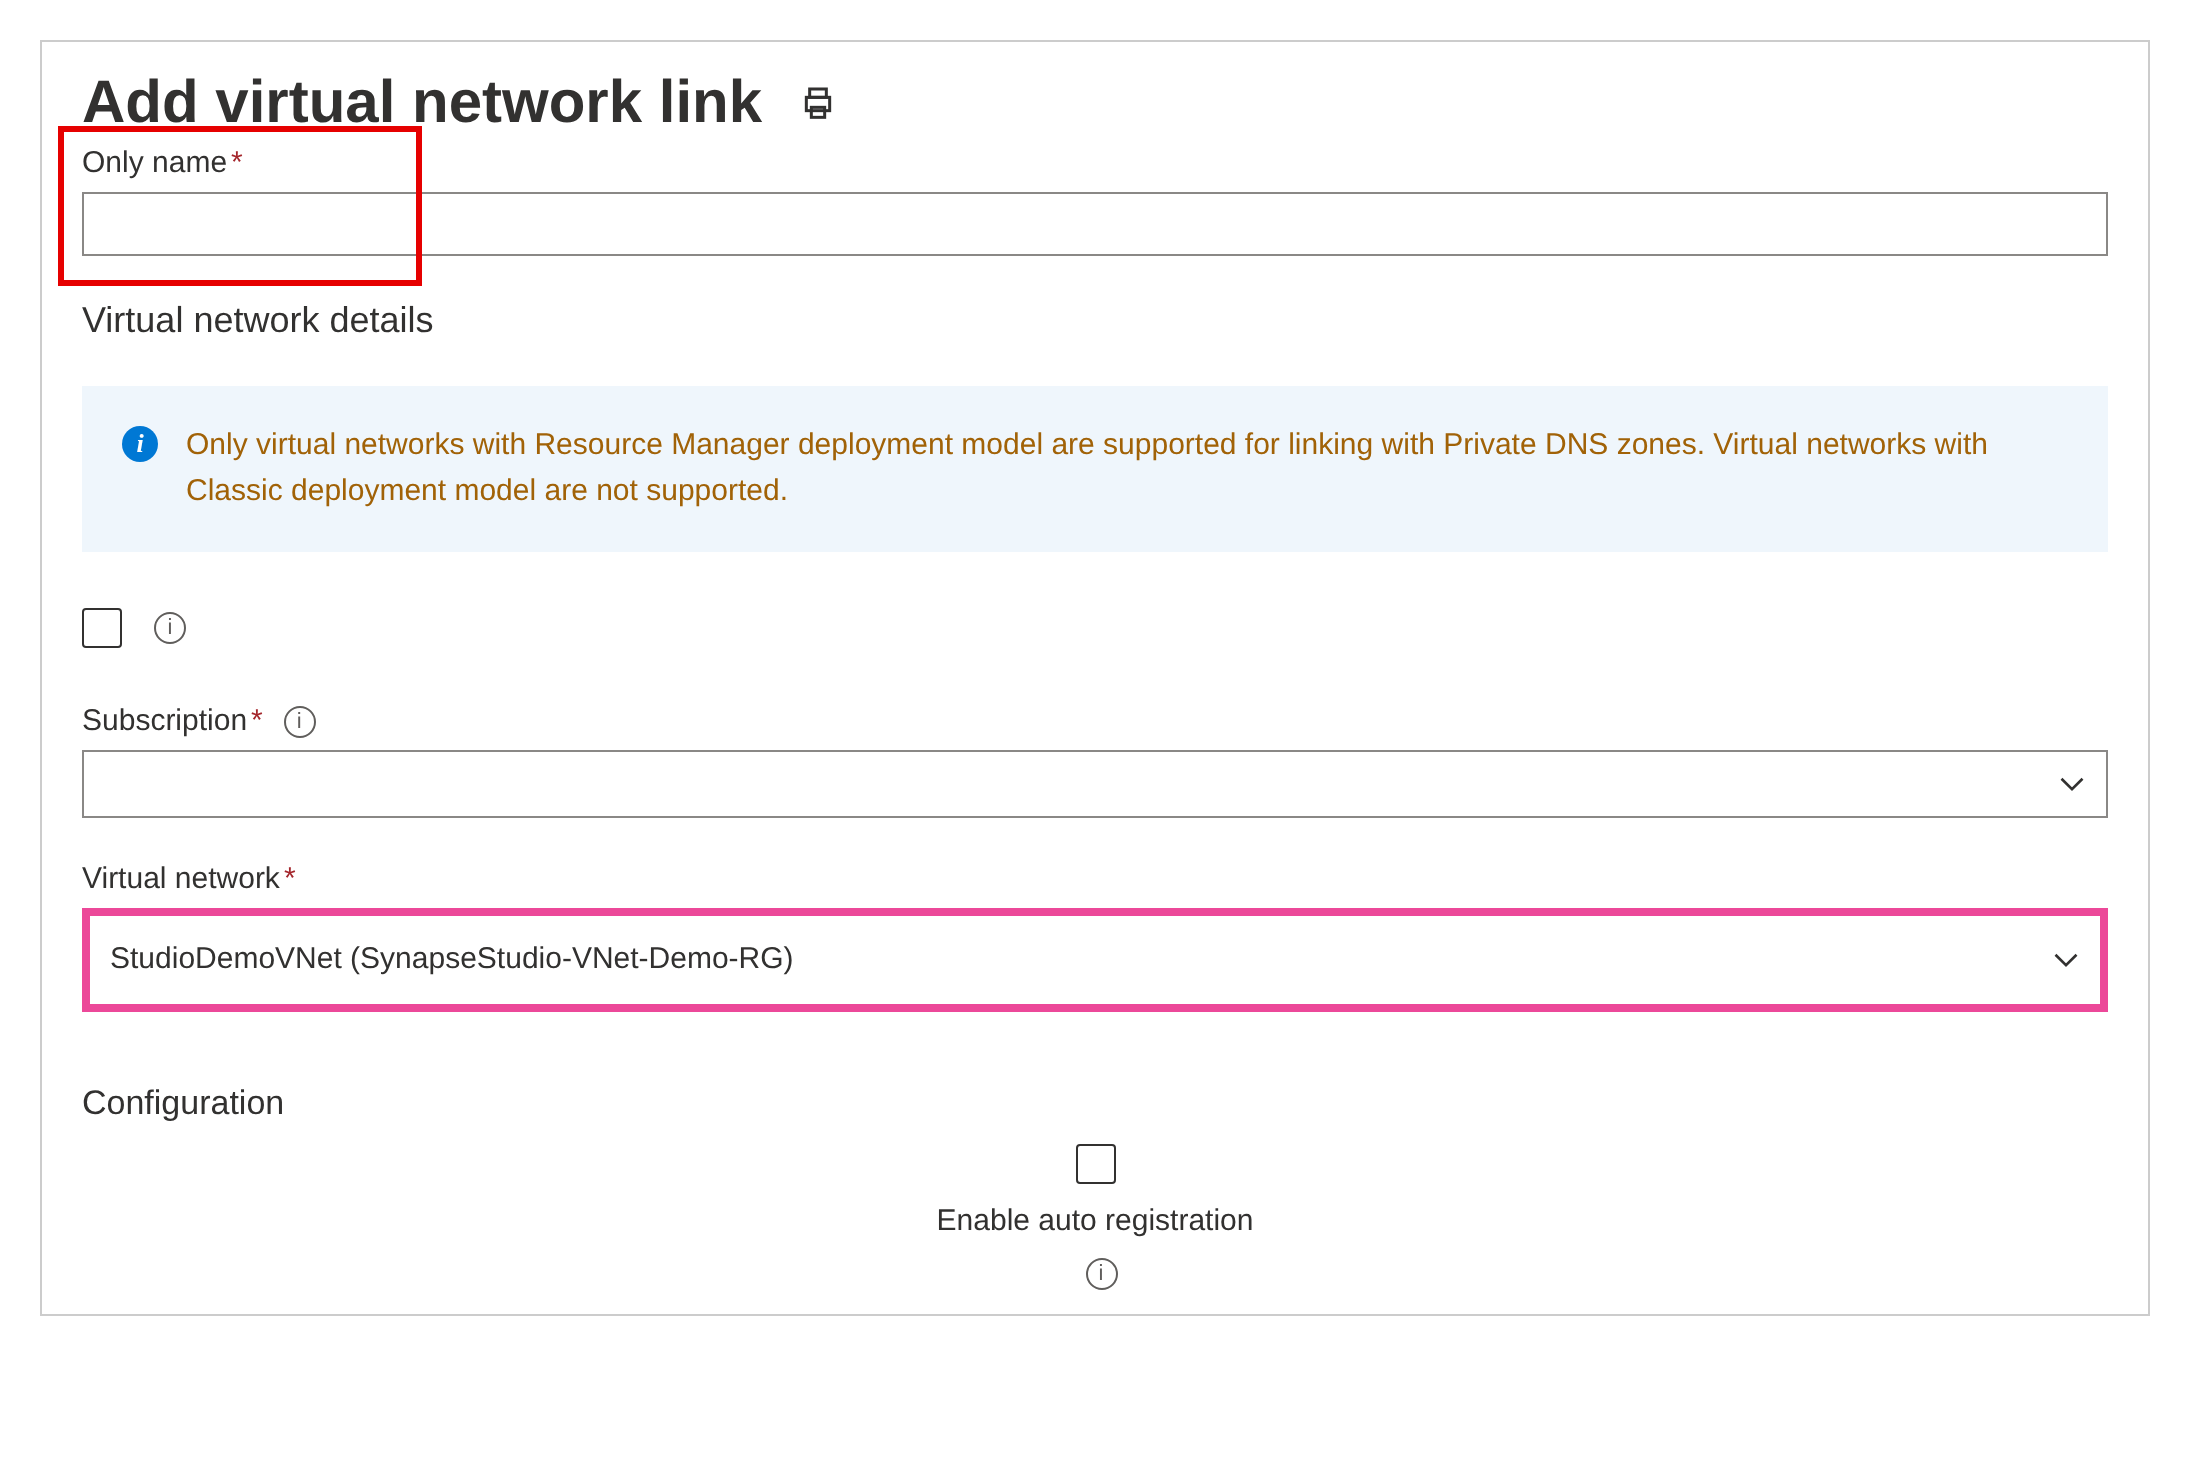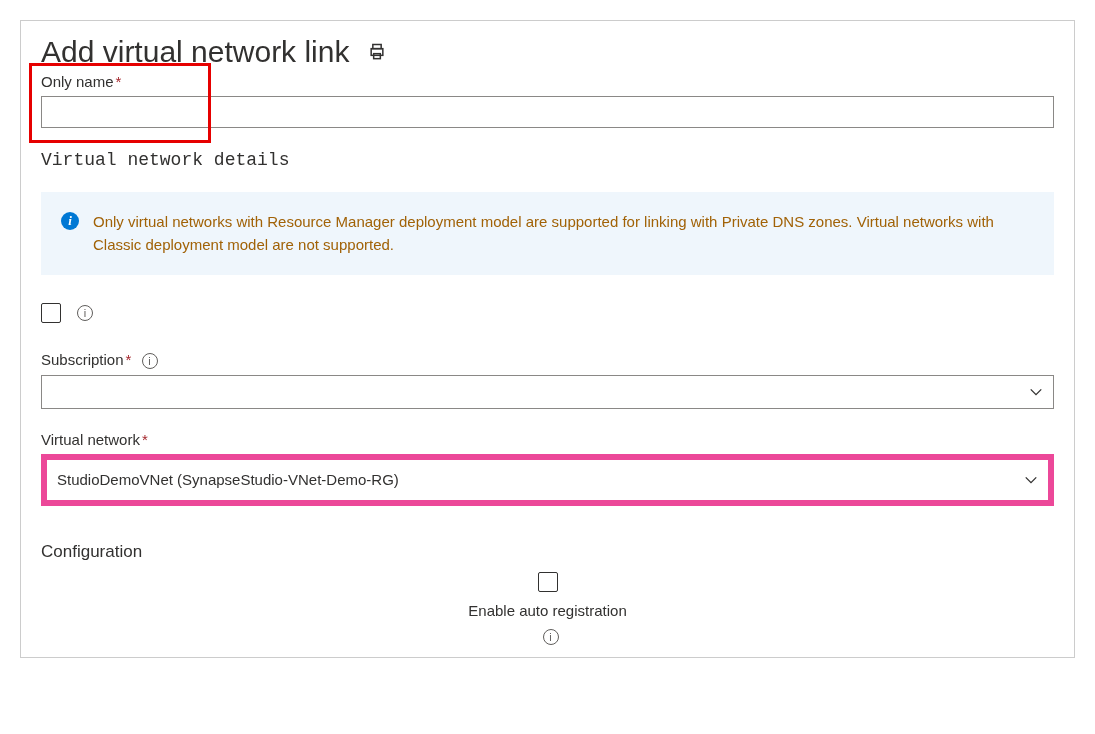--- a/index.html
+++ b/index.html
@@ -19,21 +19,21 @@
       padding: 0;
     }
     .header {
       padding: 14px 20px 4px 20px;
       display: flex;
       align-items: center;
       gap: 18px;
     }
     .page-title {
       font-size: 30px;
-      font-weight: 400;
+      font-weight: 700;
       color: #323130;
     }
     .print-icon {
       width: 20px;
       height: 20px;
       display: inline-flex;
       align-items: center;
       justify-content: center;
     }
     .subtitle {
@@ -93,21 +93,20 @@
       left: -12px;
       top: -10px;
       width: 182px;
       height: 80px;
       pointer-events: none;
     }
     .section-heading {
       font-size: 18px;
       color: #323130;
       margin-bottom: 22px;
-      font-family: Liberation Mono, monospace;
     }
     .info-banner {
       background: #eff6fc;
       padding: 18px 20px;
       display: flex;
       align-items: flex-start;
       gap: 14px;
       margin-bottom: 28px;
     }
     .info-banner-icon {
@@ -158,21 +157,21 @@
       height: 34px;
       border: 1px solid #8a8886;
       display: flex;
       align-items: center;
       justify-content: space-between;
       padding: 0 10px;
       cursor: pointer;
       font-size: 15px;
     }
     .select-box.highlighted {
-      border: 6px solid #ec4899;
+      border: 4px solid #ec4899;
       height: 52px;
     }
     .chevron-down {
       width: 14px;
       height: 14px;
     }
     .config-heading {
       font-size: 17px;
       color: #323130;
       margin-bottom: 10px;

